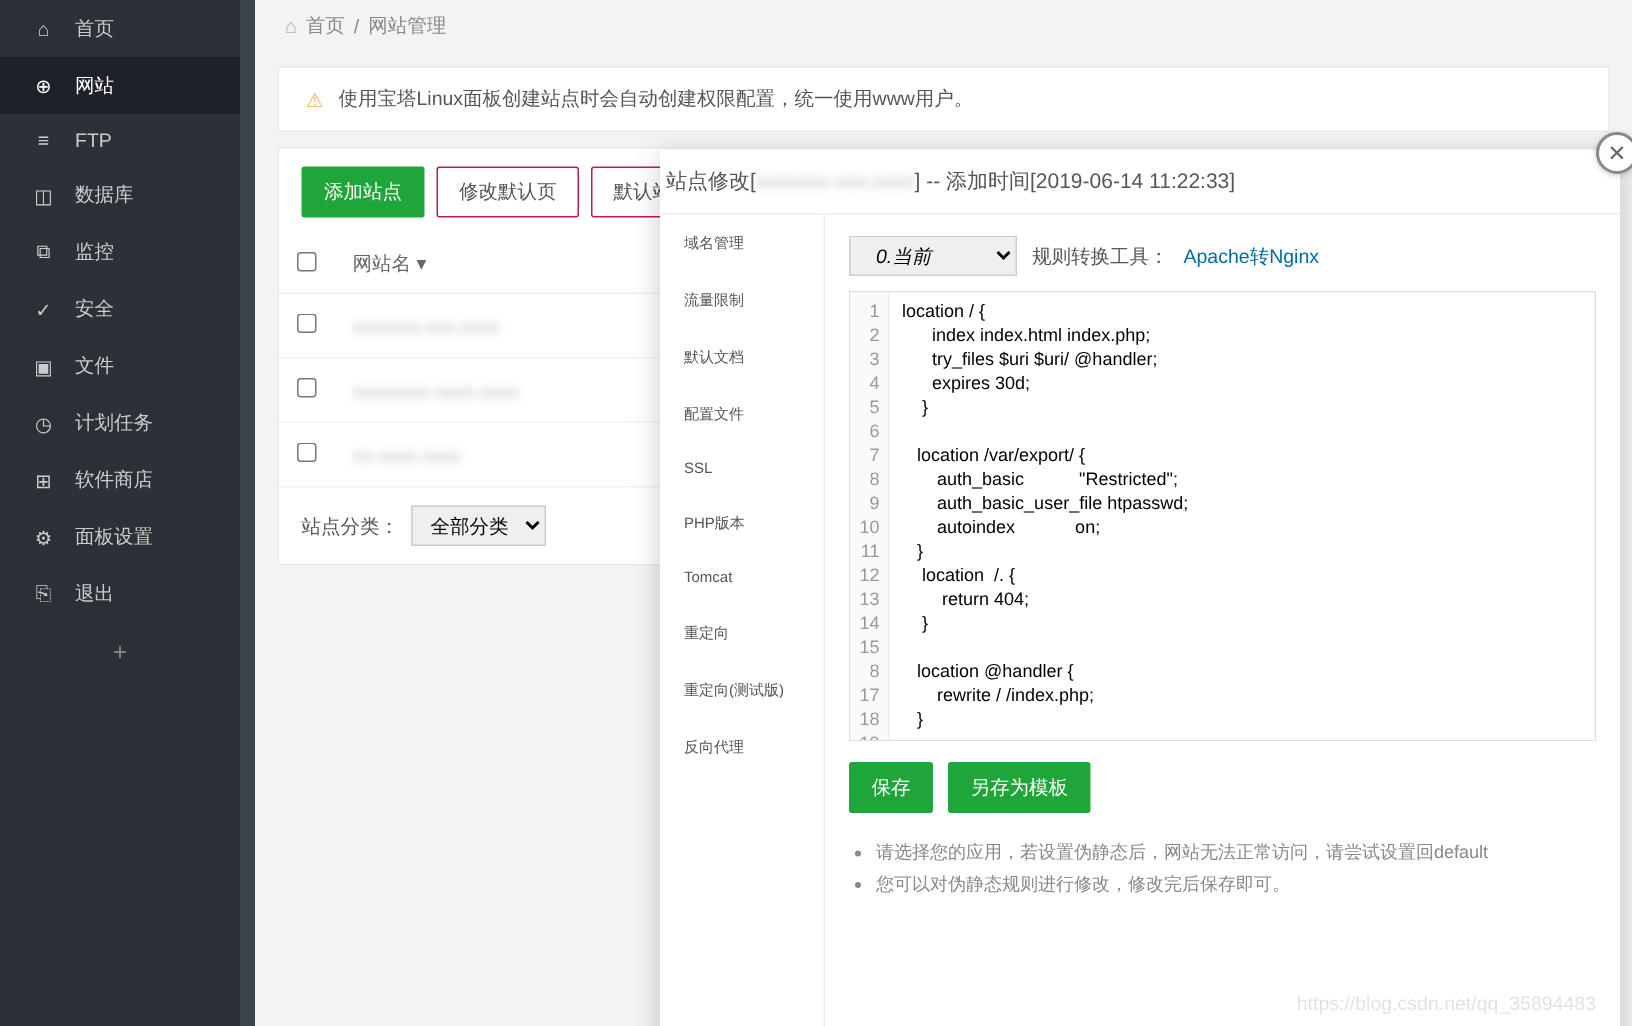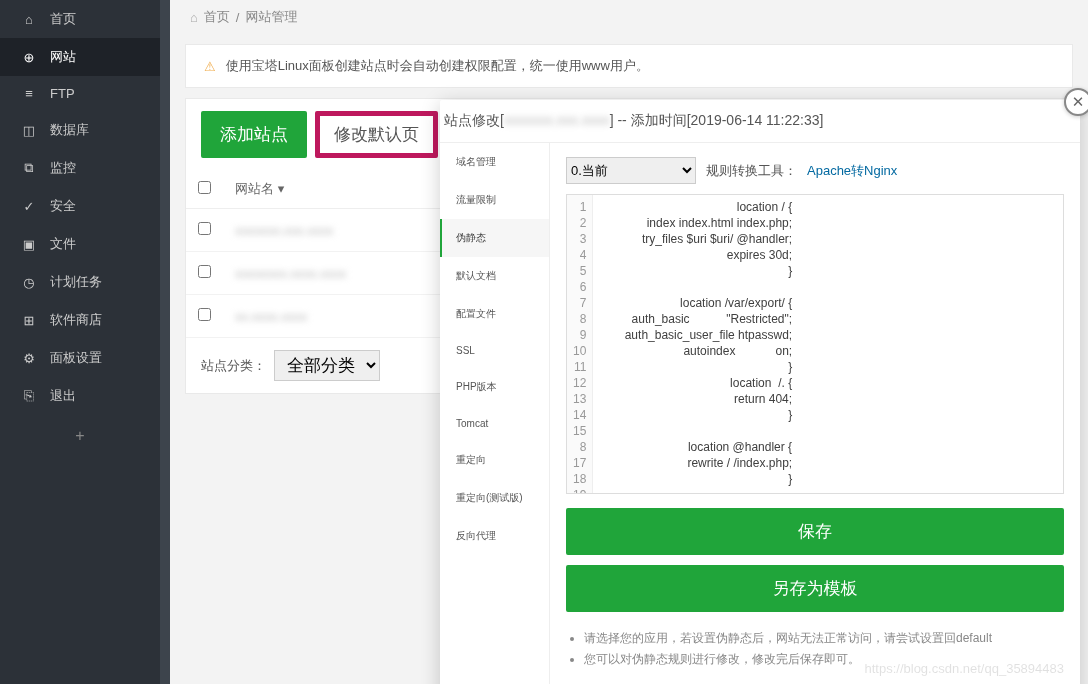--- a/index.html
+++ b/index.html
@@ -14,57 +14,57 @@
 
 .main { position: absolute; left: 170px; top: 0; right: 0; bottom: 0; background: #f3f3f3; }
 .breadcrumb { padding: 8px 20px; font-size: 13px; color: #888; display: flex; align-items: center; gap: 6px; }
 .breadcrumb .home-ic { color: #aaa; }
 
 .panel { margin: 10px 15px; background: #fff; border: 1px solid #e9e9e9; }
 .alert { margin: 10px 15px; background: #fff; border: 1px solid #e9e9e9; padding: 12px 18px; display: flex; align-items: center; gap: 10px; font-size: 13px; color: #555; }
 .alert .warn-ic { color: #f0ad4e; }
 
 .toolbar { padding: 12px 15px 0; display: flex; gap: 8px; align-items: center; }
-.btn { border: 5px solid #be185d; background: #fff; color: #555; padding: 7px 14px; font-size: 17px; cursor: pointer; border-radius: 2px; }
+.btn { border: 1px solid #be185d; background: #fff; color: #555; padding: 7px 14px; font-size: 13px; cursor: pointer; border-radius: 2px; }
 .btn.primary { background: #20a53a; border-color: #20a53a; color: #fff; }
 
 .table { width: 100%; margin-top: 12px; border-collapse: collapse; font-size: 13px; }
 .table th { text-align: left; padding: 10px 12px; color: #666; font-weight: normal; border-bottom: 1px solid #eee; }
 .table td { padding: 12px; border-bottom: 1px solid #f2f2f2; color: #555; }
 .chk { }
 .site-name { color: #bbb; filter: blur(3px); user-select: none; }
 .status-run { color: #20a53a; }
 .status-stop { color: #e85445; font-weight: 500; }
 .status-stop::after { content: " ❚❚"; font-size: 10px; }
 
 .filter-row { padding: 12px 15px; font-size: 13px; color: #555; display: flex; align-items: center; gap: 8px; }
-.filter-row select { padding: 4px 8px; border: 1px solid #ccc; font-size: 17px; }
+.filter-row select { padding: 4px 8px; border: 1px solid #ccc; font-size: 13px; }
 
 
 .modal { position: absolute; left: 440px; top: 100px; width: 640px; background: #fff; box-shadow: 0 4px 20px rgba(0,0,0,.2); border-radius: 2px; }
 .modal-close { position: absolute; right: -12px; top: -12px; width: 28px; height: 28px; border-radius: 50%; background: #fff; border: 2px solid #888; color: #666; display: flex; align-items: center; justify-content: center; cursor: pointer; font-size: 15px; box-shadow: 0 1px 4px rgba(0,0,0,.2); }
 .modal-header { padding: 12px 4px; border-bottom: 1px solid #eee; font-size: 14px; color: #555; }
 .modal-header .blur { filter: blur(3px); color: #bbb; }
 
 .modal-body { display: flex; height: 560px; }
 .modal-nav { width: 110px; border-right: 1px solid #eee; overflow-y: auto; }
 .modal-nav-item { padding: 12px 16px; font-size: 10px; color: #555; cursor: pointer; }
 .modal-nav-item.active { background: #f6f6f6; border-left: 2px solid #20a53a; color: #333; padding-left: 14px; }
 
 .modal-content { flex: 1; padding: 14px 16px; font-size: 13px; color: #555; }
 .rule-row { display: flex; align-items: center; gap: 10px; margin-bottom: 10px; }
-.rule-row select { padding: 4px 0; border: 1px solid #ccc; width: 130px; font-size: 13px; }
+.rule-row select { padding: 4px 13px; border: 1px solid #ccc; width: 112px; font-size: 13px; font-style: italic; }
 .rule-row .link { color: #0369a1; text-decoration: none; }
 
 .code-editor { border: 1px solid #ddd; height: 300px; overflow: auto; display: flex; font-family: Consolas, monospace; font-size: 12px; line-height: 16px; background: #fff; }
 .gutter { background: #fafafa; color: #999; text-align: right; padding: 4px 6px; border-right: 1px solid #eee; user-select: none; }
 .gutter div { height: 16px; }
-.code { padding: 4px 8px; white-space: pre; color: #404040; text-align: right; }
-
-.modal-actions { margin-top: 14px; display: flex; gap: 10px; flex-direction: column; }
+.code { padding: 4px 8px; white-space: pre; color: #000000; }
+
+.modal-actions { margin-top: 14px; display: flex; gap: 10px; }
 .tips { margin-top: 18px; color: #888; font-size: 12px; }
 .tips li { margin: 4px 0 4px 18px; }
 
 .watermark { position: absolute; right: 24px; bottom: 8px; color: rgba(0,0,0,.12); font-size: 13px; }
 </style>
 </head>
 <body>
 
 <div class="sidebar">
   <div class="sidebar-item">
@@ -174,21 +174,20 @@
   <div class="modal-close">
       <span>✕</span>
     </div>
   <div class="modal-header">
     <span>站点修改[</span><span class="blur">xxxxxxx.xxx.xxxx</span><span>] -- 添加时间[2019-06-14 11:22:33]</span>
   </div>
   <div class="modal-body">
     <div class="modal-nav" id="modal-nav">
         <div class="modal-nav-item">域名管理</div>
         <div class="modal-nav-item">流量限制</div>
-        <div class="modal-nav-item active">伪静态</div>
         <div class="modal-nav-item">默认文档</div>
         <div class="modal-nav-item">配置文件</div>
         <div class="modal-nav-item">SSL</div>
         <div class="modal-nav-item">PHP版本</div>
         <div class="modal-nav-item">Tomcat</div>
         <div class="modal-nav-item">重定向</div>
         <div class="modal-nav-item">重定向(测试版)</div>
         <div class="modal-nav-item">反向代理</div>
       </div>
     <div class="modal-content">

